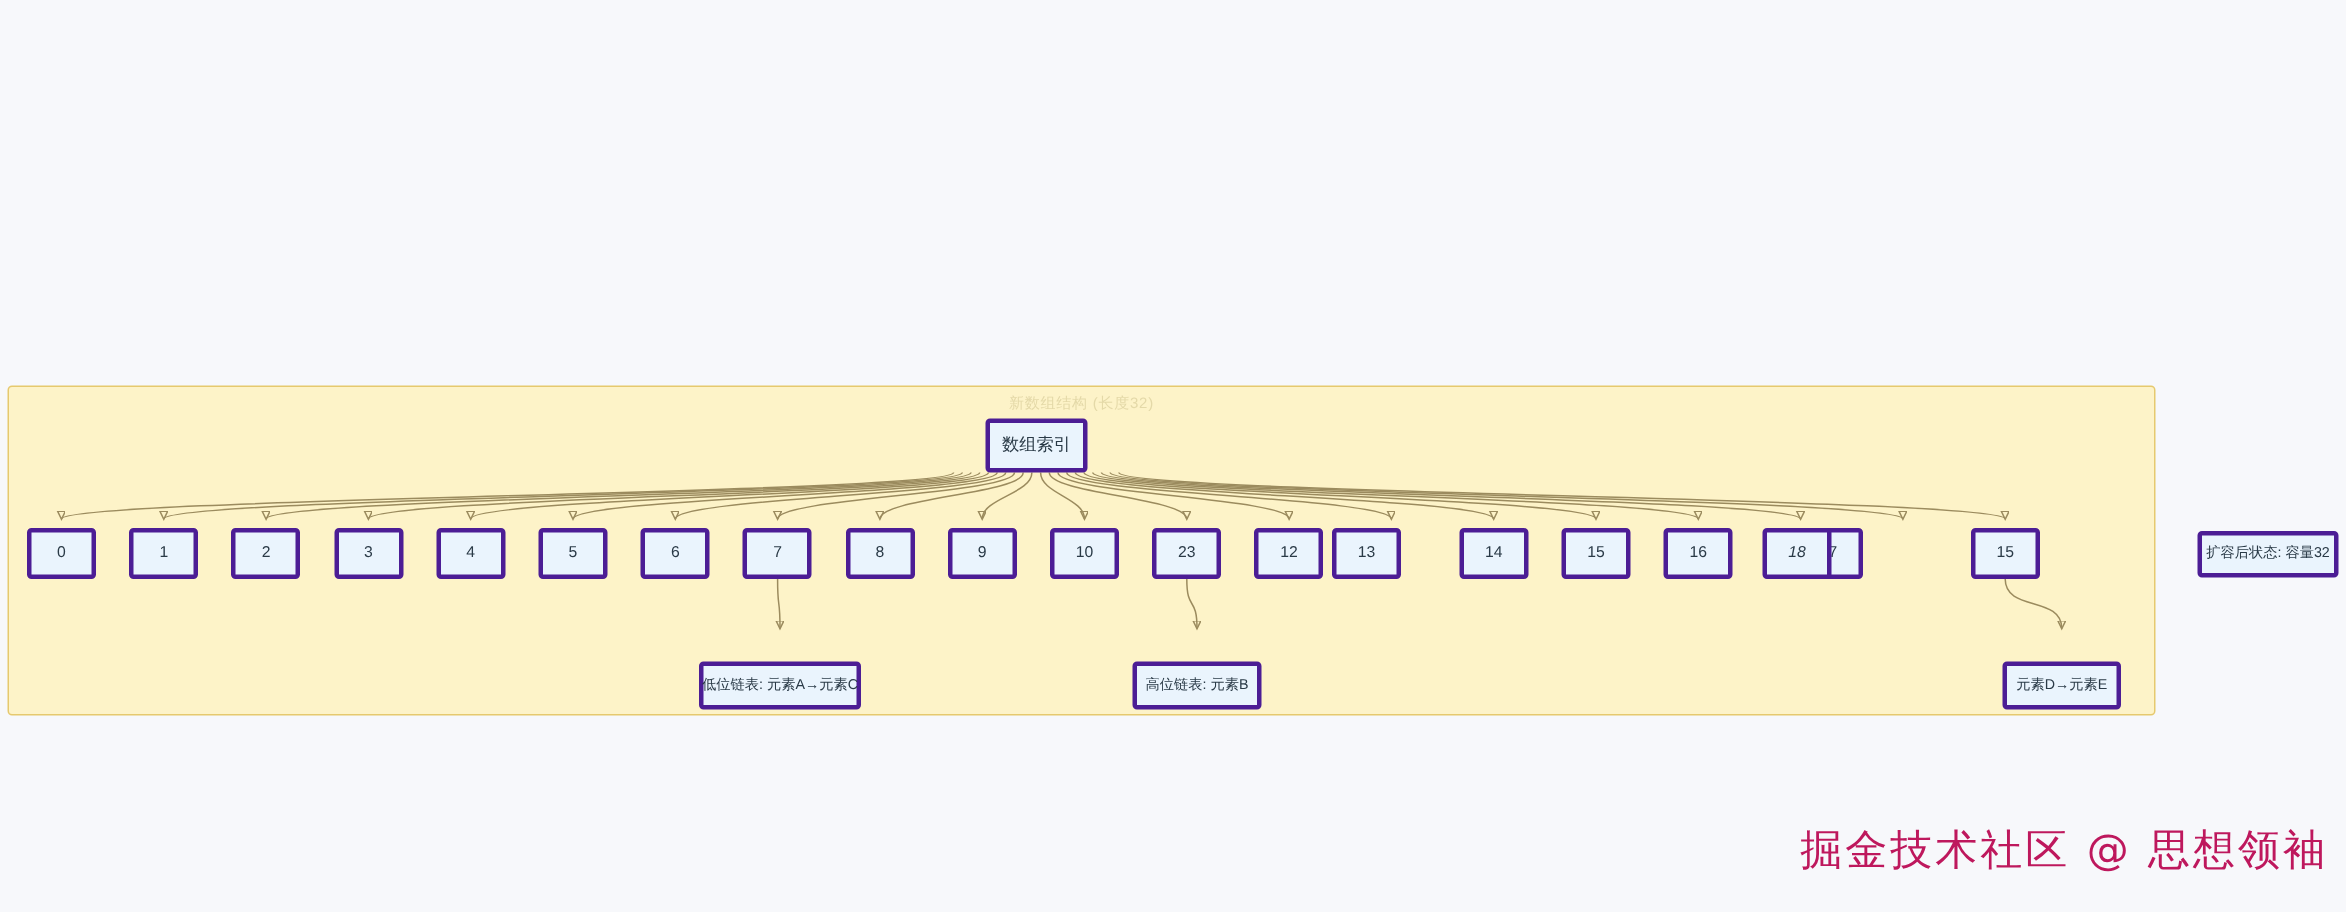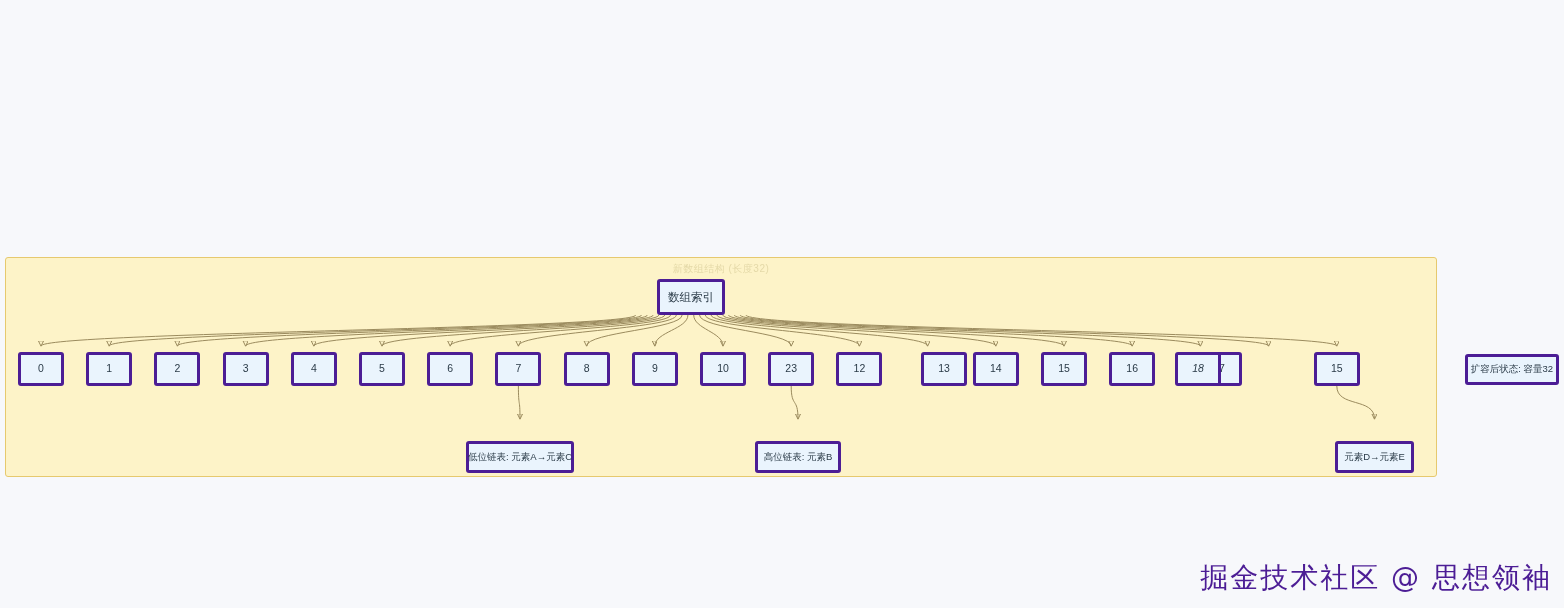--- a/index.html
+++ b/index.html
@@ -94,23 +94,23 @@
     top: 354px;
     width: 94px;
     height: 31px;
     font-size: 9.5px;
   }
 
   
   .watermark {
     position: absolute;
     right: 12px;
-    bottom: 11px;
+    bottom: 22px;
     font-size: 28px;
-    color: #4c1d95;
+    color: #be185d;
     font-family: "DejaVu Sans", sans-serif;
     letter-spacing: 2px;
     user-select: none;
   }
 
   svg.edges {
     position: absolute;
     left: 0; top: 0;
     width: 1564px;
     height: 608px;
@@ -204,21 +204,21 @@
       </div>
       <div class="node idx" style="left: 700px;">
         <span>10</span>
       </div>
       <div class="node idx" style="left: 768.2px;">
         <span>23</span>
       </div>
       <div class="node idx" style="left: 836.4px;">
         <span>12</span>
       </div>
-      <div class="node idx" style="left: 921px;">
+      <div class="node idx" style="left: 888px;">
         <span>13</span>
       </div>
       <div class="node idx" style="left: 972.8px;">
         <span>14</span>
       </div>
       <div class="node idx" style="left: 1041px;">
         <span>15</span>
       </div>
       <div class="node idx" style="left: 1109.2px;">
         <span>16</span>

